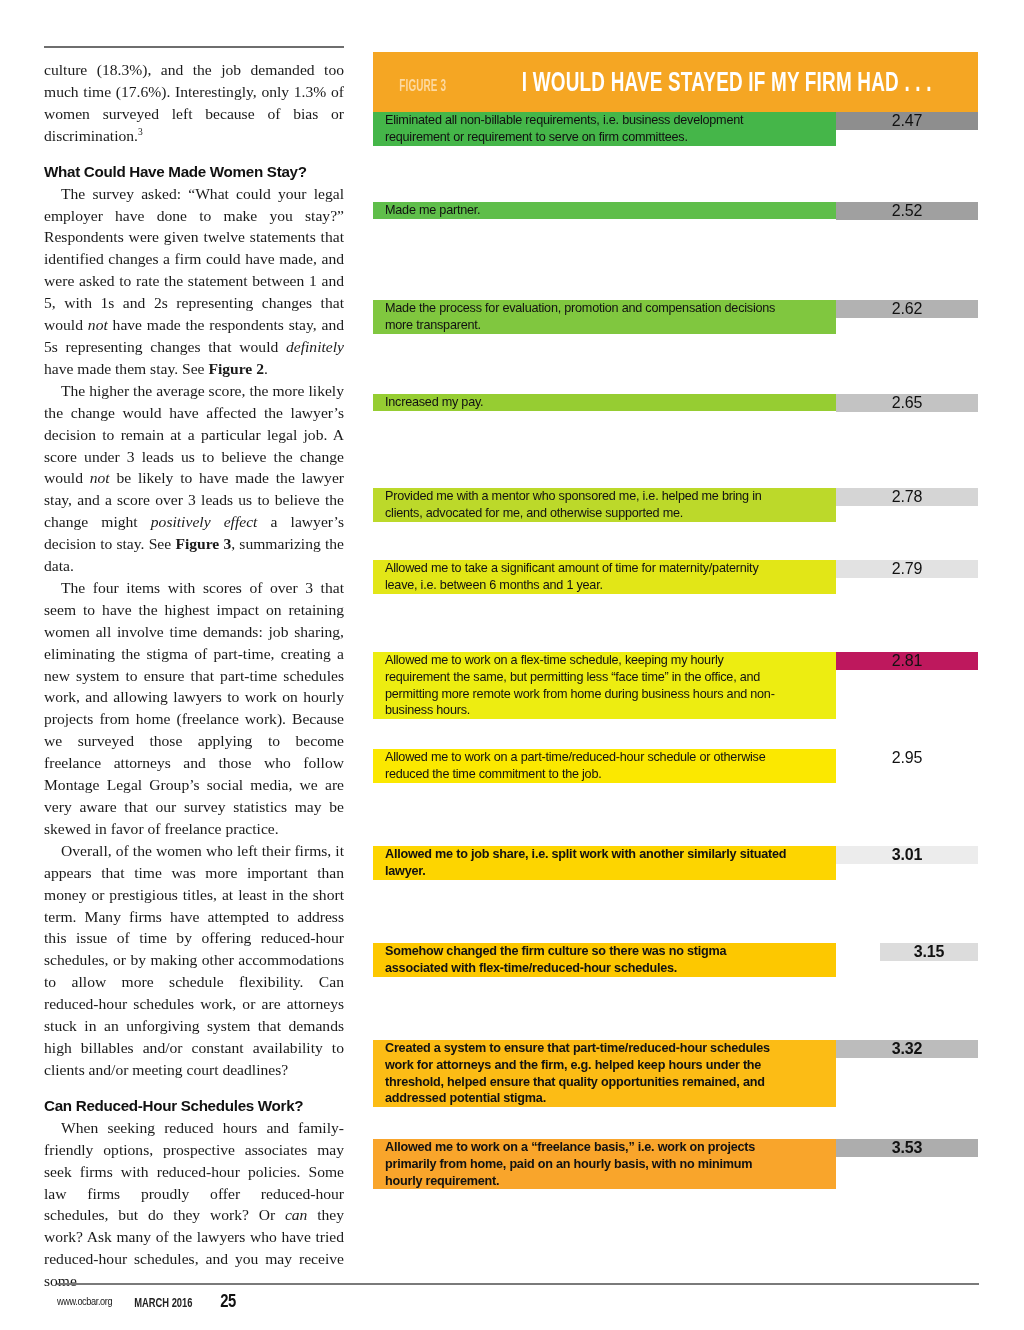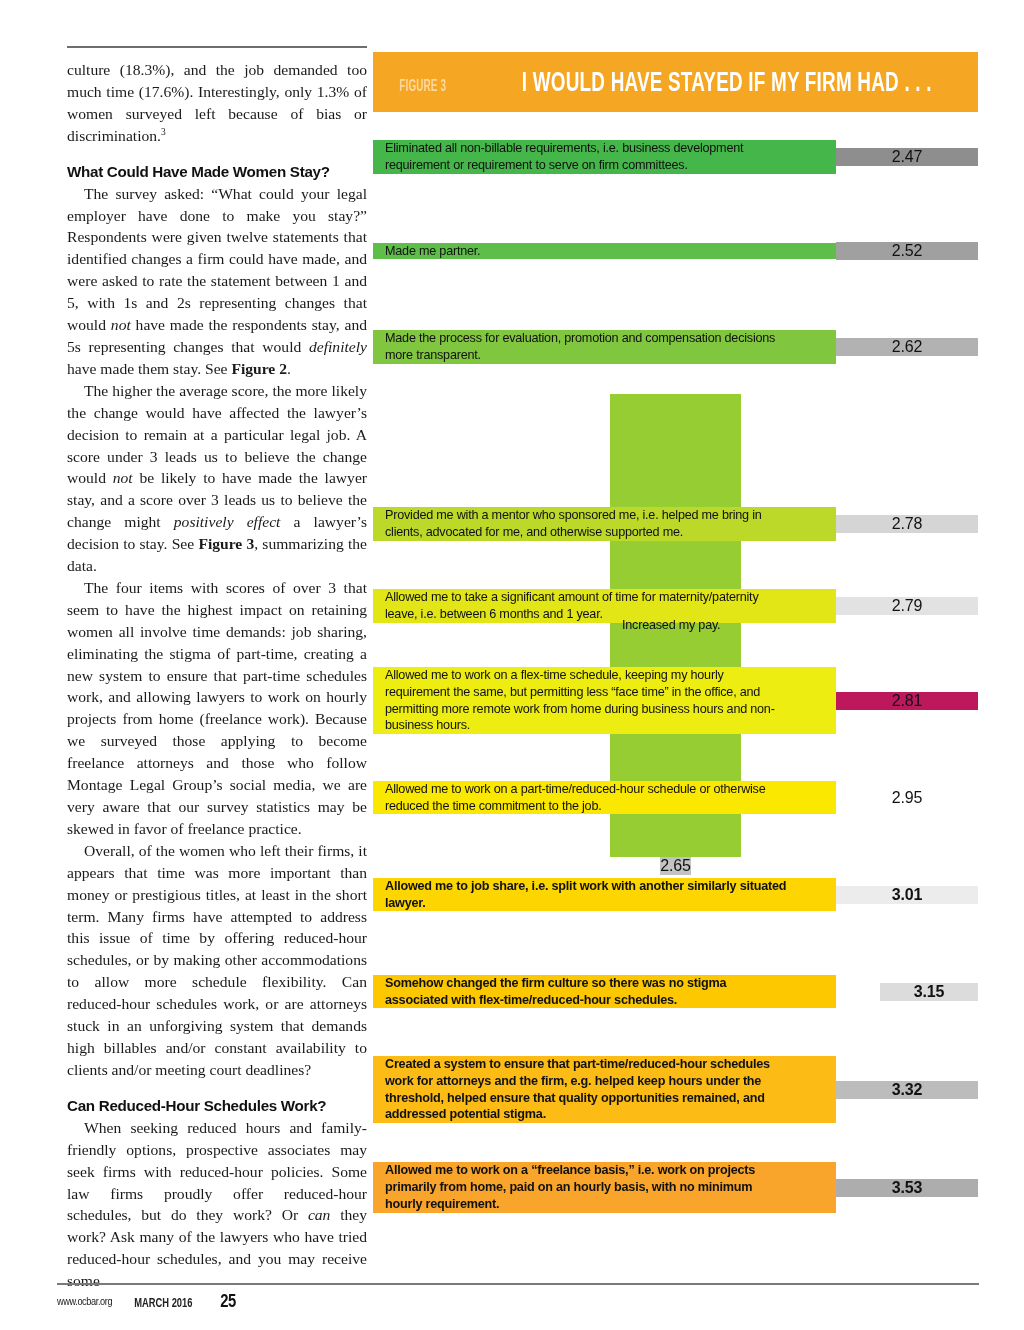--- a/index.html
+++ b/index.html
@@ -18,21 +18,21 @@
   
   .page {
     position: absolute;
     inset: 0;
     background: #ffffff;
   }
 
   
   .article-col {
     position: absolute;
-    left: 67px;
+    left: 44px;
     top: 46px;
     width: 300px;
   }
   .col-rule {
     width: 300px;
     height: 2px;
     background: #6e6e6e;
     margin-bottom: 11px;
   }
   .body-par {
@@ -159,21 +159,21 @@
     text-align: center;
     font-family: "Liberation Sans", sans-serif;
     font-weight: bold;
     font-size: 27px;
     color: #ffffff;
     letter-spacing: 0.3px;
   }
 
   .fig-row {
     display: flex;
-    align-items: center;
+    align-items: flex-start;
   }
   .fig-stmt {
     flex: 0 0 463px;
     box-sizing: border-box;
     padding: 0 14px 0 12px;
     display: flex;
     align-items: center;
     font-family: "Liberation Sans", sans-serif;
     font-size: 13.6px;
     line-height: 16.8px;
@@ -244,21 +244,21 @@
             <span>Made me partner.</span>
           </div>
           <div class="fig-score" style="background: rgb(160, 160, 160);">2.52</div>
         </div>
         <div class="fig-row" style="height: 94px;">
           <div class="fig-stmt" style="background: rgb(128, 199, 63);">
             <span>Made the process for evaluation, promotion and compensation decisions more transparent.</span>
           </div>
           <div class="fig-score" style="background: rgb(178, 178, 178);">2.62</div>
         </div>
-        <div class="fig-row" style="height: 94px; flex-direction: column;">
+        <div class="fig-row" style="height: 94px;">
           <div class="fig-stmt" style="background: rgb(150, 205, 50);">
             <span>Increased my pay.</span>
           </div>
           <div class="fig-score" style="background: rgb(195, 195, 195);">2.65</div>
         </div>
         <div class="fig-row" style="height: 72px;">
           <div class="fig-stmt" style="background: rgb(188, 217, 42);">
             <span>Provided me with a mentor who sponsored me, i.e. helped me bring in clients, advocated for me, and otherwise supported me.</span>
           </div>
           <div class="fig-score" style="background: rgb(213, 213, 213);">2.78</div>

